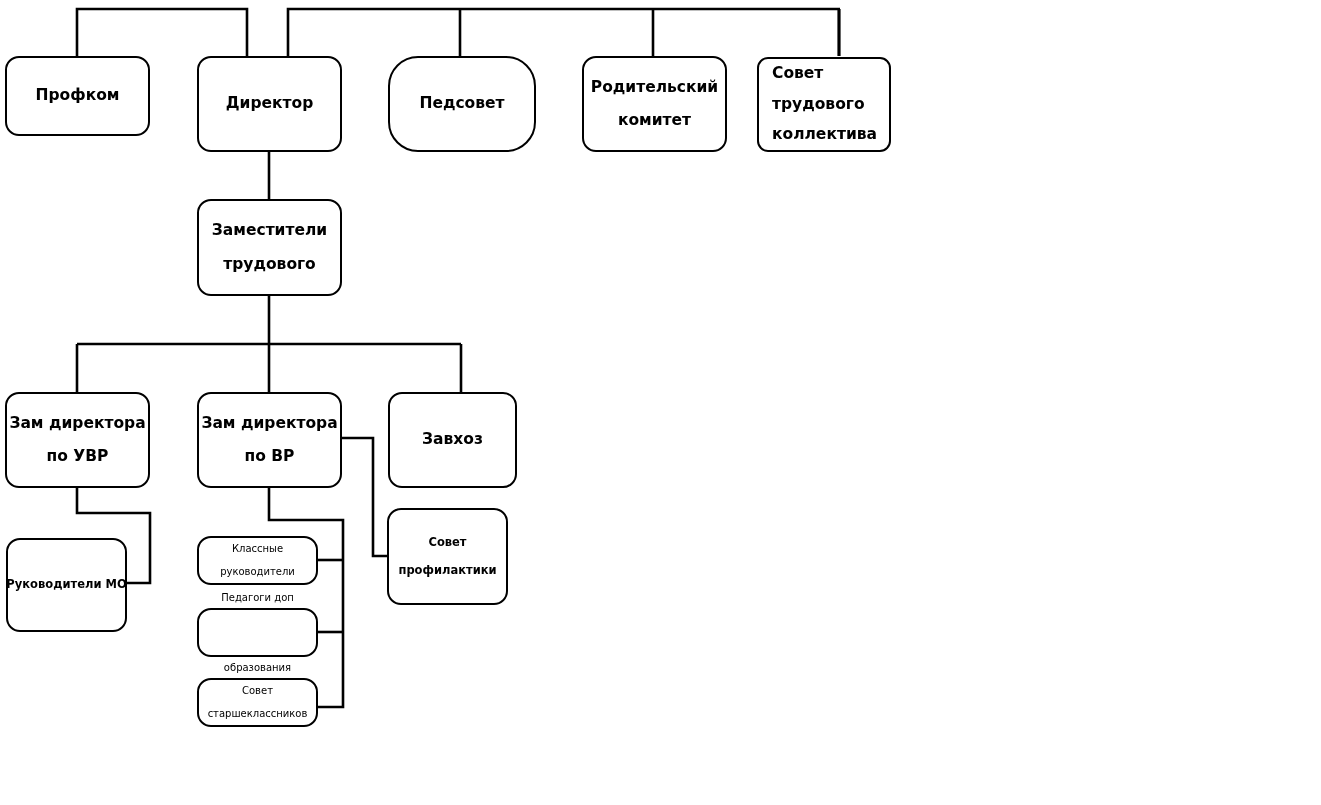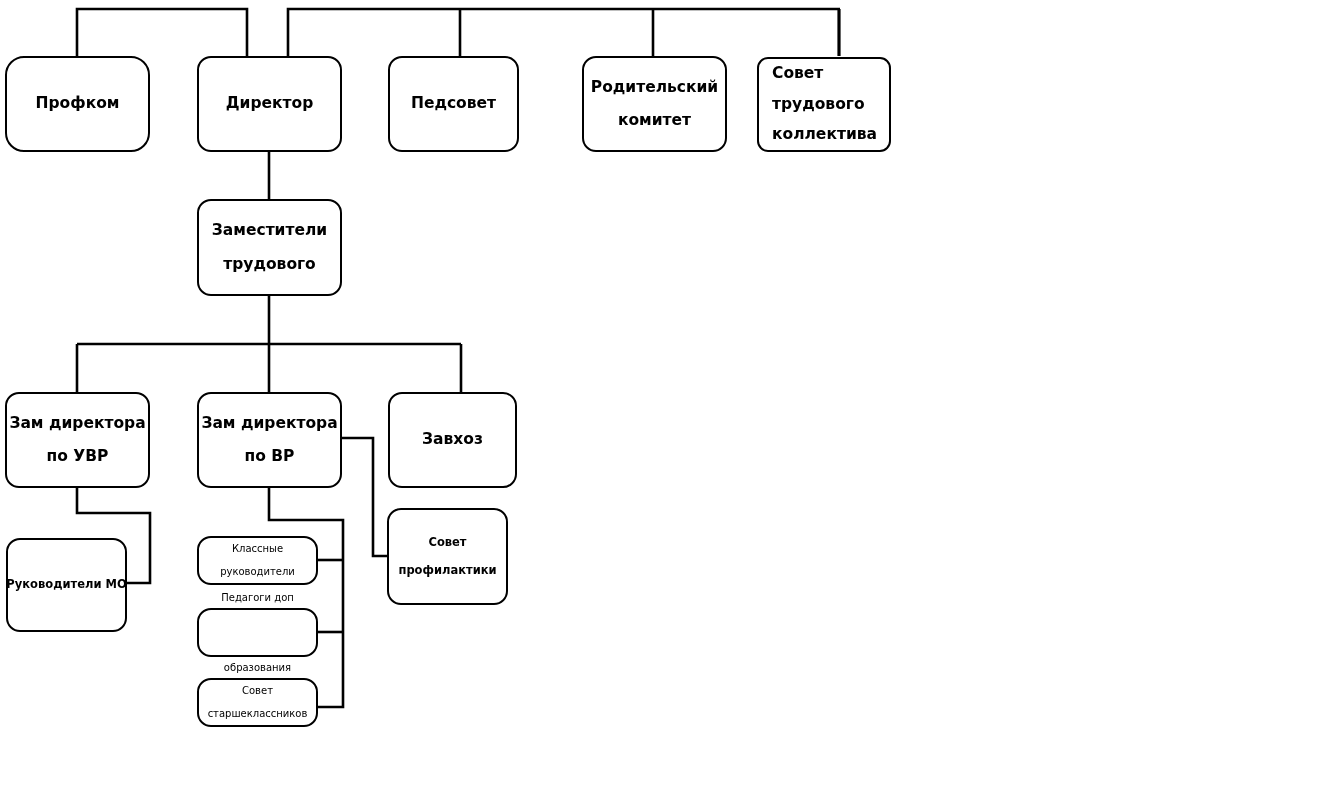--- a/index.html
+++ b/index.html
@@ -118,29 +118,29 @@
 
     <path class="conn" d="M 77 488 L 77 513 L 150 513 L 150 583 L 127 583" stroke-width="2.6"></path>
 
     <path class="conn" d="M 269 488 L 269 520 L 343 520 L 343 707 L 318 707" stroke-width="2.6"></path>
     <path class="conn" d="M 343 560 L 318 560" stroke-width="2.6"></path>
     <path class="conn" d="M 343 632 L 318 632" stroke-width="2.6"></path>
 
     <path class="conn" d="M 342 438 L 373 438 L 373 556 L 387 556" stroke-width="2.6"></path>
   </svg>
 
-  <div class="node-box size-lg" style="left:5px; top:56px; width:145px; height:96px;border-radius:19px;">
+  <div class="node-box size-lg" style="left:5px; top:56px; width:145px; height:80px;">
     <span class="node-line">Профком</span>
   </div>
 
   <div class="node-box size-lg" style="left:197px; top:56px; width:145px; height:96px;">
     <span class="node-line">Директор</span>
   </div>
 
-  <div class="node-box size-lg" style="left:388px; top:56px; width:131px; height:96px;">
+  <div class="node-box size-lg" style="left:388px; top:56px; width:148px; height:96px;border-radius:30px;">
     <span class="node-line">Педсовет</span>
   </div>
 
   <div class="node-box size-lg" style="left:582px; top:56px; width:145px; height:96px;">
     <span class="node-line">Родительский</span>
     <span class="node-line">комитет</span>
   </div>
 
   <div class="node-box size-lg3 align-left sharp" style="left:757px; top:57px; width:134px; height:95px;">
     <span class="node-line">Совет</span>

